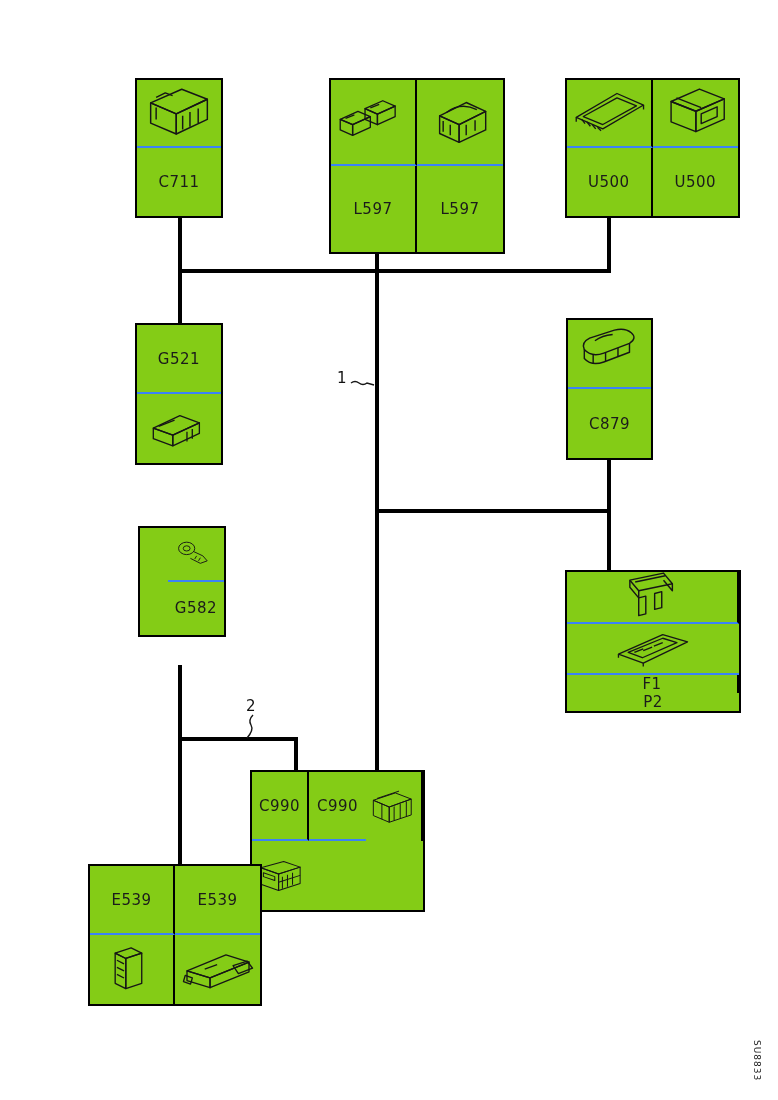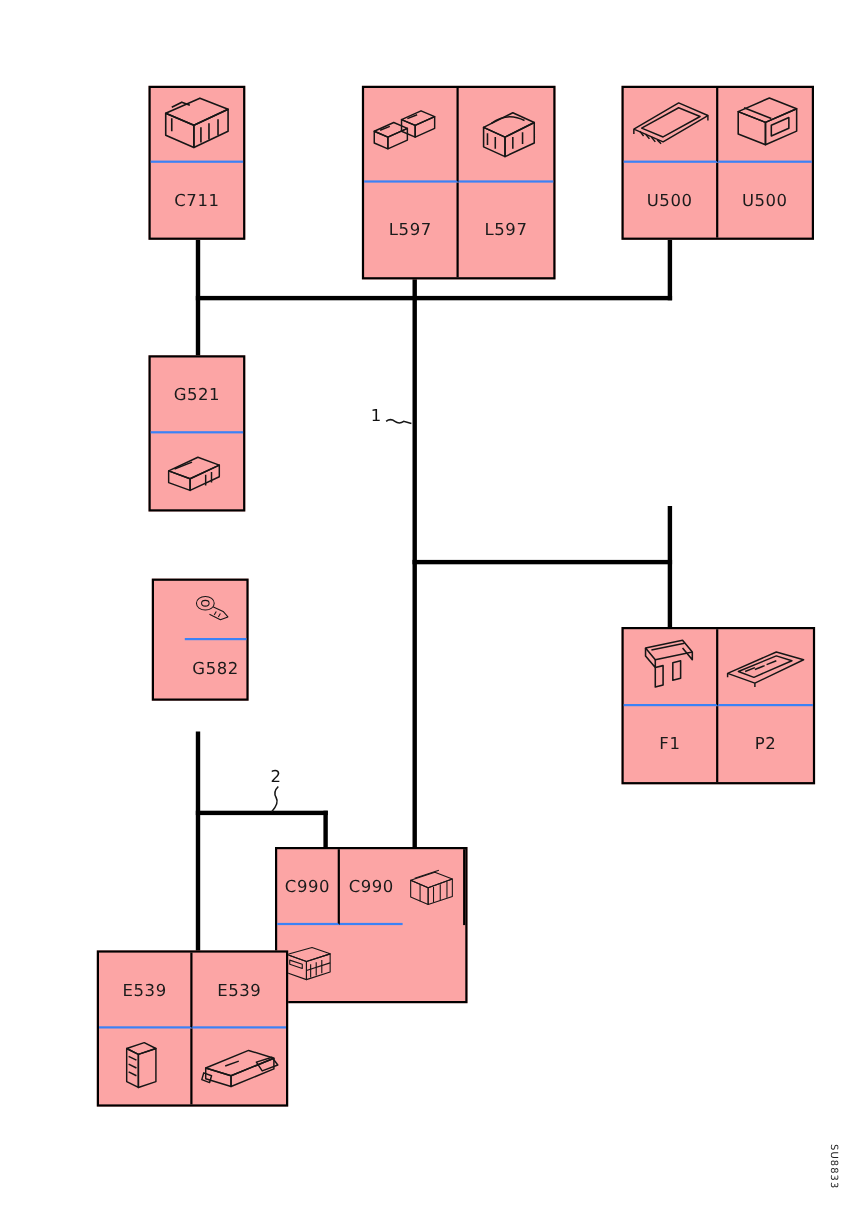--- a/index.html
+++ b/index.html
@@ -1,21 +1,21 @@
 <!DOCTYPE html>
 <html><head>
 <meta charset="utf-8">
 <style>
   html,body{margin:0;padding:0;background:#fff;}
   #canvas{
     position:relative;width:778px;height:1100px;background:#ffffff;
     font-family:"DejaVu Sans","Liberation Sans",sans-serif;color:#161616;
     overflow:hidden;
   }
-  .group{position:absolute;border:2px solid #000;display:grid;background:#fca5a5;box-sizing:border-box;}
+  .group{position:absolute;border:2px solid #000;display:grid;background:#84cc16;box-sizing:border-box;}
   .cell{display:flex;align-items:center;justify-content:center;box-sizing:border-box;overflow:hidden;}
   .cell.bR{border-right:2px solid #000;}
   .cell.bB{border-bottom:2px solid #3b82f6;}
   .part-label{font-size:15px;letter-spacing:0.5px;color:#1b1b1b;}
   .wire{position:absolute;background:#000;}
   .callout{position:absolute;font-size:15px;color:#111;}
   .leader{position:absolute;}
   .icon svg{display:block;}
   #footer-code{
     position:absolute;left:752px;top:1040px;height:58px;
@@ -227,33 +227,43 @@
     <div class="cell bB">
       <span class="part-label">G521</span>
     </div>
     <div class="cell icon">
       <svg width="80" height="62" viewBox="0 0 90 70">
           <use href="#sym-splice-connector"></use>
         </svg>
     </div>
   </div>
 
+  <div class="group" style="left:566px;top:318px;width:87px;height:142px;grid-template-rows:1fr 1fr;">
+    <div class="cell bB icon">
+      <svg width="80" height="62" viewBox="0 0 90 70">
+          <use href="#sym-connector-body"></use>
+        </svg>
+    </div>
+    <div class="cell">
+      <span class="part-label">C879</span>
+    </div>
+  </div>
 
   <div class="group" style="left:138px;top:526px;width:88px;height:111px;grid-template-rows:1fr 1fr;padding-left:28px;">
     <div class="cell bB icon">
       <svg width="80" height="62" viewBox="0 0 90 70">
           <use href="#sym-ring-terminal"></use>
         </svg>
     </div>
     <div class="cell">
       <span class="part-label">G582</span>
     </div>
   </div>
 
-  <div class="group" style="left:565px;top:570px;width:176px;height:143px;grid-template-columns:1fr 1fr;grid-template-rows:1fr 1fr;">
+  <div class="group" style="left:565px;top:570px;width:176px;height:143px;grid-template-columns:1fr;grid-template-rows:1fr 1fr;">
     <div class="cell bR bB icon">
       <svg width="80" height="62" viewBox="0 0 90 70">
           <use href="#sym-blade-fuse"></use>
         </svg>
     </div>
     <div class="cell bB icon">
       <svg width="80" height="62" viewBox="0 0 90 70">
           <use href="#sym-fuse-panel"></use>
         </svg>
     </div>

